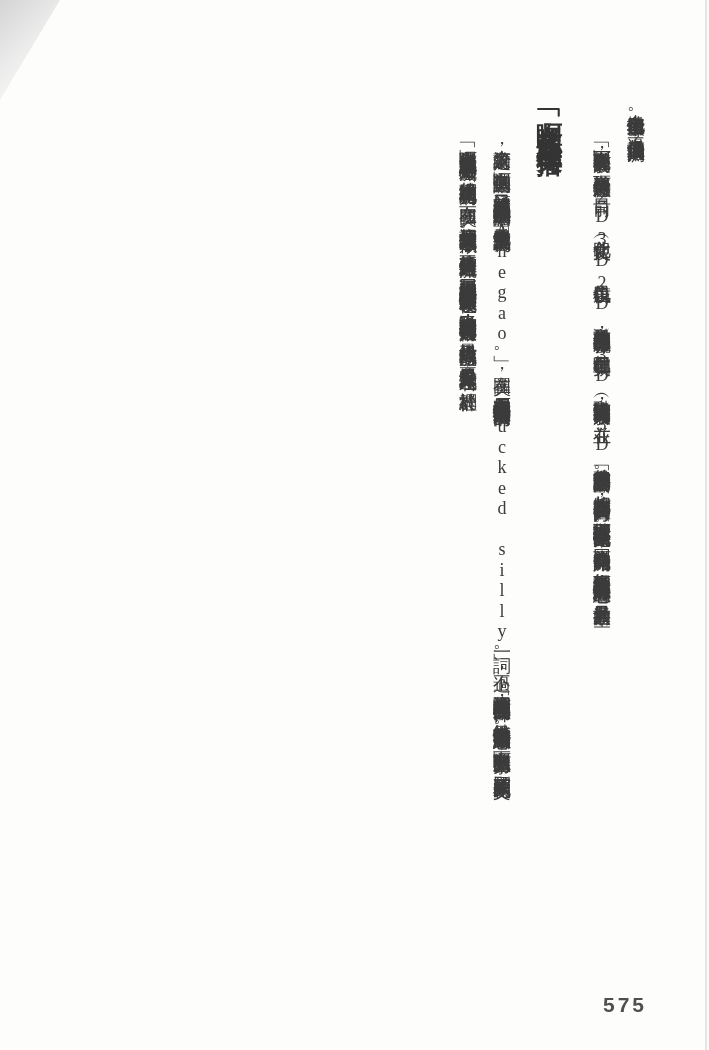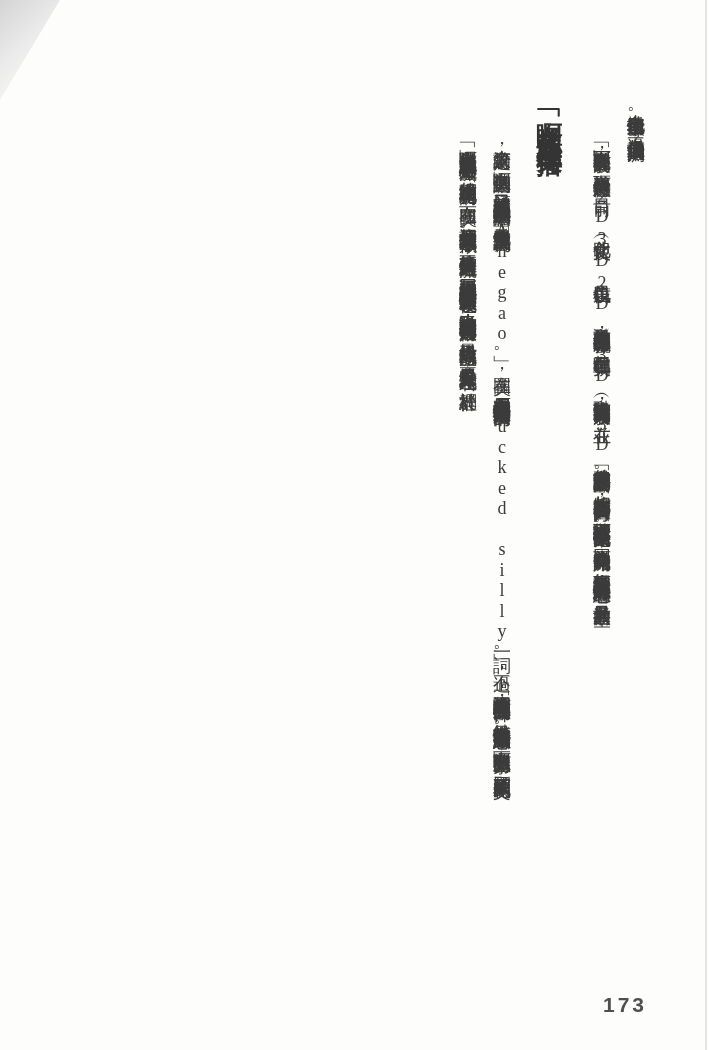--- a/index.html
+++ b/index.html
@@ -86,15 +86,15 @@
   <div class="scan-edge-right"></div>
 
   <div class="text-flow">
     <p>自由地享受色情所導致。不過這仍僅止於筆者個人的推測。</p>
     <p class="para-indent">「斷面圖」表現在外國的發展，有幾項值得注意的特徵。目前2D文化（即使3D也是以模仿2D動畫的風格為主流）仍深植於日本影視界，但在歐美早已朝3D動畫（比較接近寫實的風格）大力發展，並在3D的成人動畫中運用到「會動的斷面圖」。相信雙方未來都會朝各自擅長的方向，繼續把「斷面圖」這項技法發揚光大吧。因為從達文西的時代開始，「想知道身體裡面發生什麼事」這種人性的好奇心和性幻想，乃是世界共通的欲望。</p>
     <h2 class="section-heading">「啊嘿顏」正於全美傳播</h2>
     <p class="para-indent">令人驚訝的是，「啊嘿顏」這個詞彙，目前已經成為美國成人漫畫粉絲無人不知無人不曉的重量級熟語。發音也完全依照日文的讀音寫成「Ahegao」。在美國，原本就存在用來描述女性高潮時因快感而露出滑稽表情的「Fucked silly」一詞。不過，這個詞並不像「啊嘿顏」有具體明確的三要件，純粹是指女性的表情看起來有點蠢的意思。而「啊嘿顏」蘊藏的衝擊力，則凌駕了美國人原本的文化。</p>
     <p class="para-indent">「啊嘿顏」在日本是以成人漫畫的核心客群為中心開始流行，然後才透過網路「記號化」的；而在美國，這個詞傳播的方式其實也跟日本非常類似。儘管不確定具體的流行經過，但同樣也是某群人先在網路上傳了一系列名為「啊嘿顏」的「怪臉」梗圖包後，吸引了許多湊熱鬧的網友也因為有趣而來效仿，最終引起爆炸式的流傳。主要爆發點是二〇一六年九月左右，於社群網</p>
   </div>
 
-  <div class="page-number">173</div>
+  <div class="page-number">575</div>
 
 </div>
 
 </body></html>

